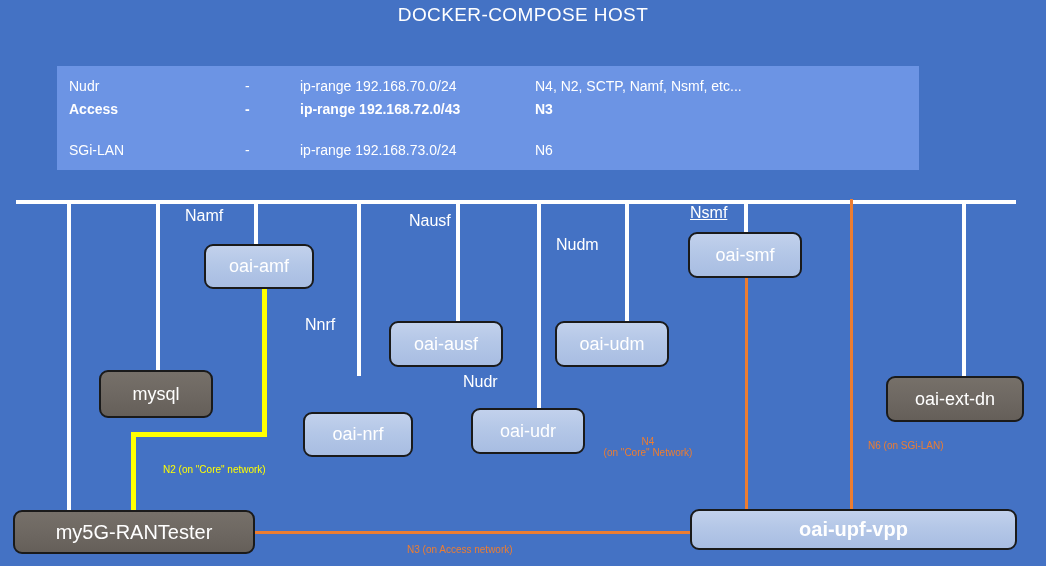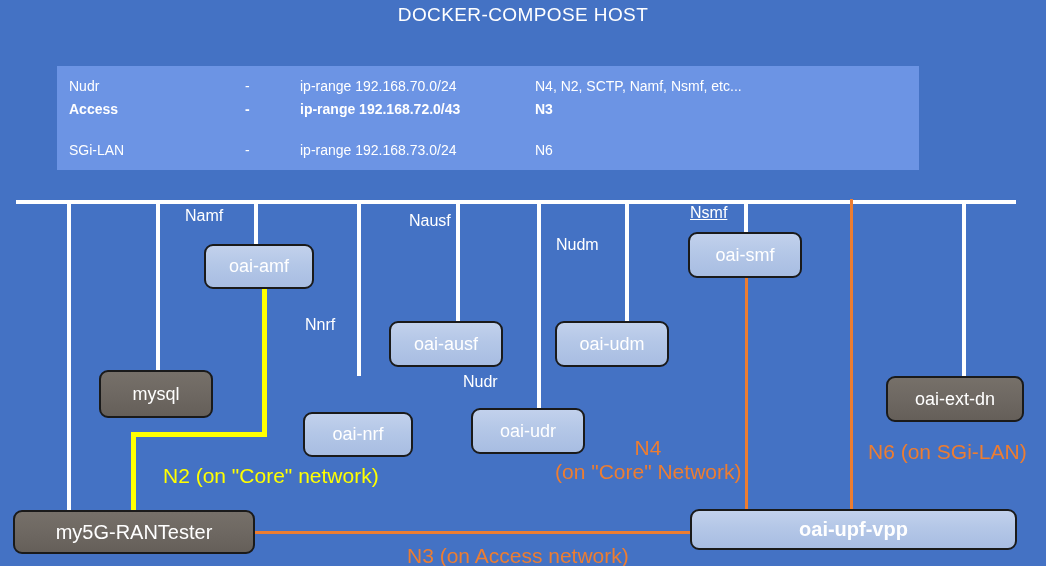--- a/index.html
+++ b/index.html
@@ -66,21 +66,21 @@
     background:linear-gradient(180deg,#767069 0%,#6e6862 50%,#655f59 100%);
     color:#ffffff;
   }
   .node.big{font-size:20px;}
 
   
   .iflabel{
     position:absolute;color:#ffffff;font-size:16px;white-space:nowrap;
   }
   .netlabel{
-    position:absolute;font-size:21px;white-space:nowrap;text-align:center;
+    position:absolute;font-size:10px;white-space:nowrap;text-align:center;
   }
   .netlabel.yellow{color:#ffff00;}
   .netlabel.orange{color:#ed7d31;}
 </style>
 </head>
 <body>
 
 <div id="stage">
 
   <div id="title">DOCKER-COMPOSE HOST</div>

